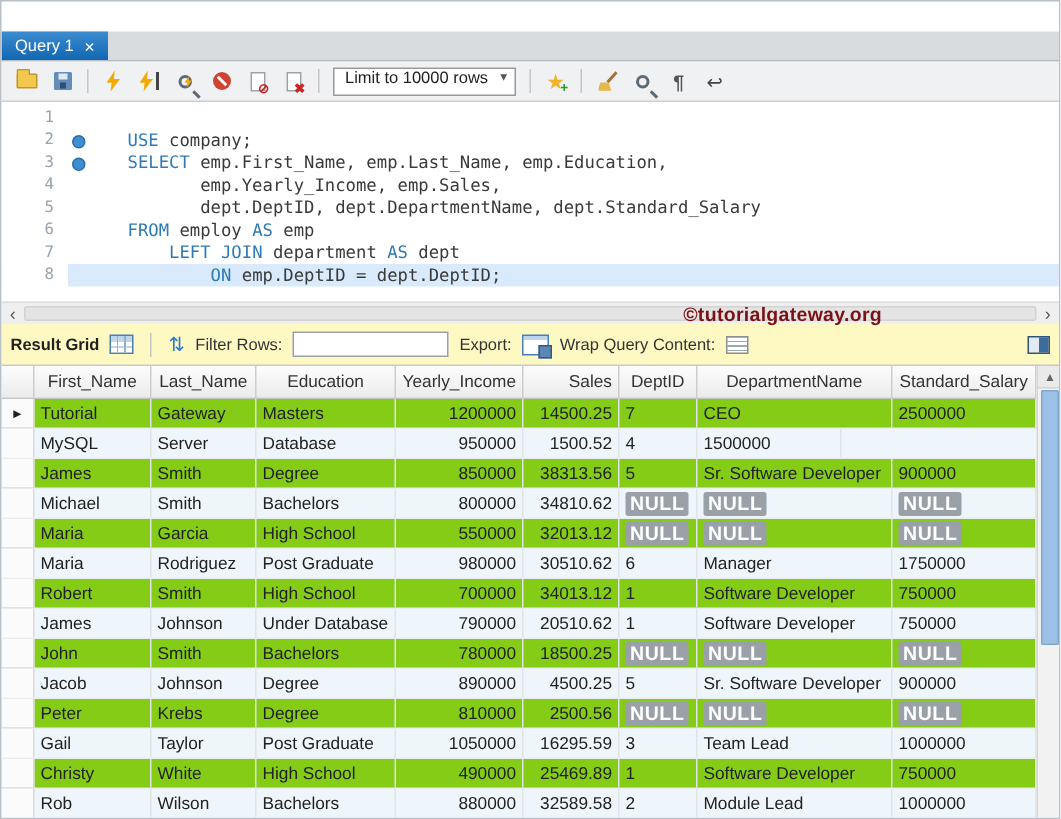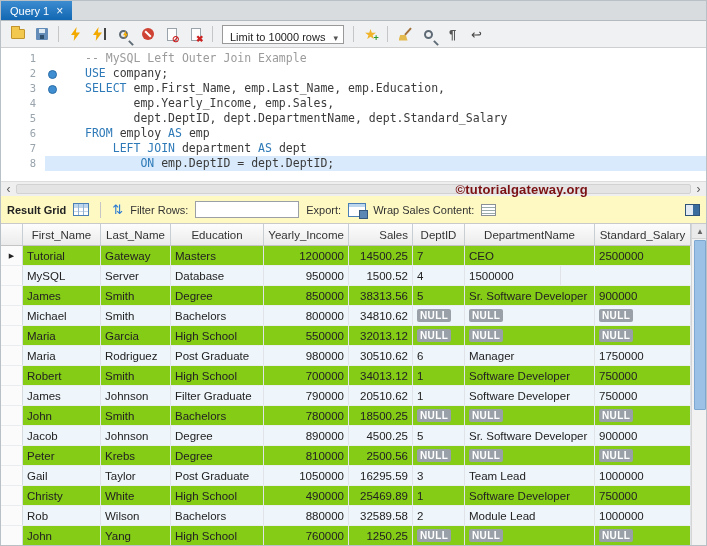--- a/index.html
+++ b/index.html
@@ -1,29 +1,29 @@
 <!DOCTYPE html>
 <html><head>
 <meta charset="utf-8">
 <style>
   * { box-sizing: border-box; }
   html,body { margin:0; padding:0; background:#fff; }
   body { width:707px; height:546px; overflow:hidden; font-family:"Liberation Sans",sans-serif; }
   .win { width:707px; height:546px; position:relative; overflow:hidden; background:#fff; border:1px solid #b9c0c6; }
 
   
-  .tabbar { height:20px; background:#d8dcdf; display:flex; align-items:stretch; border-bottom:1px solid #b3bac0; }
+  .tabbar { height:20px; background:#d8dcdf; display:flex; align-items:stretch; border-bottom:1px solid #b3bac0;margin-top:20px; }
   .tab { background:linear-gradient(#3c8cd0,#1167b2); color:#fff; font-size:11px; display:flex; align-items:center; gap:7px; padding:0 9px; }
   .tabclose { font-size:12px; line-height:1; opacity:.95; cursor:pointer; }
 
   
   .toolbar { height:27px; background:#f0f1f2; border-bottom:1px solid #cfcfcf; display:flex; align-items:center; padding:0 5px; gap:1px; }
   .tbtn { width:23px; height:22px; display:flex; align-items:center; justify-content:center; position:relative; border-radius:3px; }
   .tsep { width:1px; height:16px; background:#c6c6c6; margin:0 4px; flex:none; }
-  .limit-select { height:19px; background:#fff; border:1px solid #999; font-size:11px; color:#222; display:flex; align-items:flex-end; justify-content:space-between; gap:8px; padding:0 5px 0 7px; min-width:122px; margin:0 4px; }
+  .limit-select { height:19px; background:#fff; border:1px solid #999; font-size:11px; color:#222; display:flex; align-items:flex-start; justify-content:space-between; gap:8px; padding:0 5px 0 7px; min-width:122px; margin:0 4px; }
   .caret { font-size:9px; color:#555; }
 
   
   .ic { position:relative; display:inline-block; }
   .ic-folder { width:14px; height:10px; background:#f3c84e; border:1px solid #c2952c; border-radius:1px; }
   .ic-folder::before { content:""; position:absolute; top:-4px; left:-1px; width:7px; height:3px; background:#f3c84e; border:1px solid #c2952c; border-bottom:none; border-radius:1px 1px 0 0; }
   .ic-floppy { width:12px; height:12px; background:#648cb8; border-radius:1px; }
   .ic-floppy::before { content:""; position:absolute; top:1px; left:3px; width:6px; height:4px; background:#dde9f3; }
   .ic-floppy::after { content:""; position:absolute; bottom:1px; left:4px; width:4px; height:4px; background:#2f4f6e; }
   .ic-bolt { width:9px; height:14px; background:#f2a900; clip-path:polygon(62% 0,0 58%,38% 58%,30% 100%,100% 40%,55% 40%); }
@@ -86,21 +86,21 @@
   .gh { justify-content:center; border-right:1px solid #c9ced2; color:#333; }
   .gcorner { width:22px; }
   .grow { display:flex; height:20px; background:#84cc16; border-bottom:1px solid #eaedf0; }
   .grow.alt { background:#eef5fb; }
   .gmark { width:22px; justify-content:center; padding:0; border-right:1px solid #d5dade; background:#fbfbfb; }
   .rowarrow { font-size:7px; color:#222; }
   .c0 { width:78px; } .c1 { width:70px; } .c2 { width:93px; }
   .c3 { width:85px; justify-content:flex-end; }
   .c4 { width:64px; justify-content:flex-end; }
   .c5 { width:52px; } .c6 { width:130px; } .c7 { width:96px; }
-  .null-badge { background:#99a0a7; color:#fff; font-size:10px; font-weight:bold; padding:1.5px 3px; border-radius:2px; letter-spacing:.4px; line-height:1; }
+  .null-badge { background:#99a0a7; color:#fff; font-size:13px; font-weight:bold; padding:1.5px 3px; border-radius:2px; letter-spacing:.4px; line-height:1; }
   .vscroll { width:17px; background:#f2f2f2; border-left:1px solid #d5d5d5; position:relative; flex:none; }
   .vs-up { display:block; text-align:center; font-size:8px; color:#666; height:15px; line-height:15px; background:#eaeaea; border-bottom:1px solid #d5d5d5; }
   .vs-thumb { position:absolute; top:16px; left:2px; right:2px; height:170px; background:#9cc1e6; border:1px solid #7fa8d0; border-radius:1px; }
 </style>
 </head>
 <body>
 
 <div class="win">
 
   <div class="tabbar">
@@ -165,21 +165,21 @@
     <span class="tbtn">
         <span class="ic-para">¶</span>
       </span>
     <span class="tbtn">
         <span class="ic-wraptxt">↩</span>
       </span>
   </div>
 
   <div class="editor">
     <div id="edlines">
-        <div class="ed-line"><span class="ln">1</span><span class="mark"></span><span class="code"><span class="tk-comment">-- MySQL Left Outer Join Example</span></span></div>
+        <div class="ed-line"><span class="ln">1</span><span class="mark"></span></div>
         <div class="ed-line"><span class="ln">2</span><span class="mark dot"></span><span class="code"><span class="tk-kw">USE</span><span class="tk-plain"> company;</span></span></div>
         <div class="ed-line"><span class="ln">3</span><span class="mark dot"></span><span class="code"><span class="tk-kw">SELECT</span><span class="tk-plain"> emp.First_Name, emp.Last_Name, emp.Education,</span></span></div>
         <div class="ed-line"><span class="ln">4</span><span class="mark"></span><span class="code"><span class="tk-plain">       emp.Yearly_Income, emp.Sales,</span></span></div>
         <div class="ed-line"><span class="ln">5</span><span class="mark"></span><span class="code"><span class="tk-plain">       dept.DeptID, dept.DepartmentName, dept.Standard_Salary</span></span></div>
         <div class="ed-line"><span class="ln">6</span><span class="mark"></span><span class="code"><span class="tk-kw">FROM</span><span class="tk-plain"> employ </span><span class="tk-kw">AS</span><span class="tk-plain"> emp</span></span></div>
         <div class="ed-line"><span class="ln">7</span><span class="mark"></span><span class="code"><span class="tk-plain">    </span><span class="tk-kw">LEFT JOIN</span><span class="tk-plain"> department </span><span class="tk-kw">AS</span><span class="tk-plain"> dept</span></span></div>
         <div class="ed-line hl"><span class="ln">8</span><span class="mark"></span><span class="code"><span class="tk-plain">        </span><span class="tk-kw">ON</span><span class="tk-plain"> emp.DeptID = dept.DeptID;</span></span></div>
       </div>
   </div>
 
@@ -192,21 +192,21 @@
 
   <div class="rtoolbar">
     <span class="rlabel">Result Grid</span>
     <span class="ic-resgrid"></span>
     <span class="tsep"></span>
     <span class="ic-sortarrows">⇅</span>
     <span>Filter Rows:</span>
     <input class="filter-input" value="" style="">
     <span>Export:</span>
     <span class="ic-export"></span>
-    <span>Wrap Sales Content:</span>
+    <span>Wrap Query Content:</span>
     <span class="ic-wrapcell"></span>
     <span class="spacer"></span>
     <span class="ic-panel"></span>
   </div>
 
   <div class="gridwrap">
     <div class="grid">
       <div class="ghead" id="ghead">
         <div class="gcell gh gcorner"></div>
       <div class="gcell gh c0">First_Name</div>
@@ -306,21 +306,21 @@
             <div class="gcell c3">700000</div>
             <div class="gcell c4">34013.12</div>
             <div class="gcell c5">1</div>
             <div class="gcell c6">Software Developer</div>
             <div class="gcell c7">750000</div>
           </div>
           <div class="grow alt">
             <div class="gcell gmark"></div>
             <div class="gcell c0">James</div>
             <div class="gcell c1">Johnson</div>
-            <div class="gcell c2">Filter Graduate</div>
+            <div class="gcell c2">Under Database</div>
             <div class="gcell c3">790000</div>
             <div class="gcell c4">20510.62</div>
             <div class="gcell c5">1</div>
             <div class="gcell c6">Software Developer</div>
             <div class="gcell c7">750000</div>
           </div>
           <div class="grow">
             <div class="gcell gmark"></div>
             <div class="gcell c0">John</div>
             <div class="gcell c1">Smith</div>

